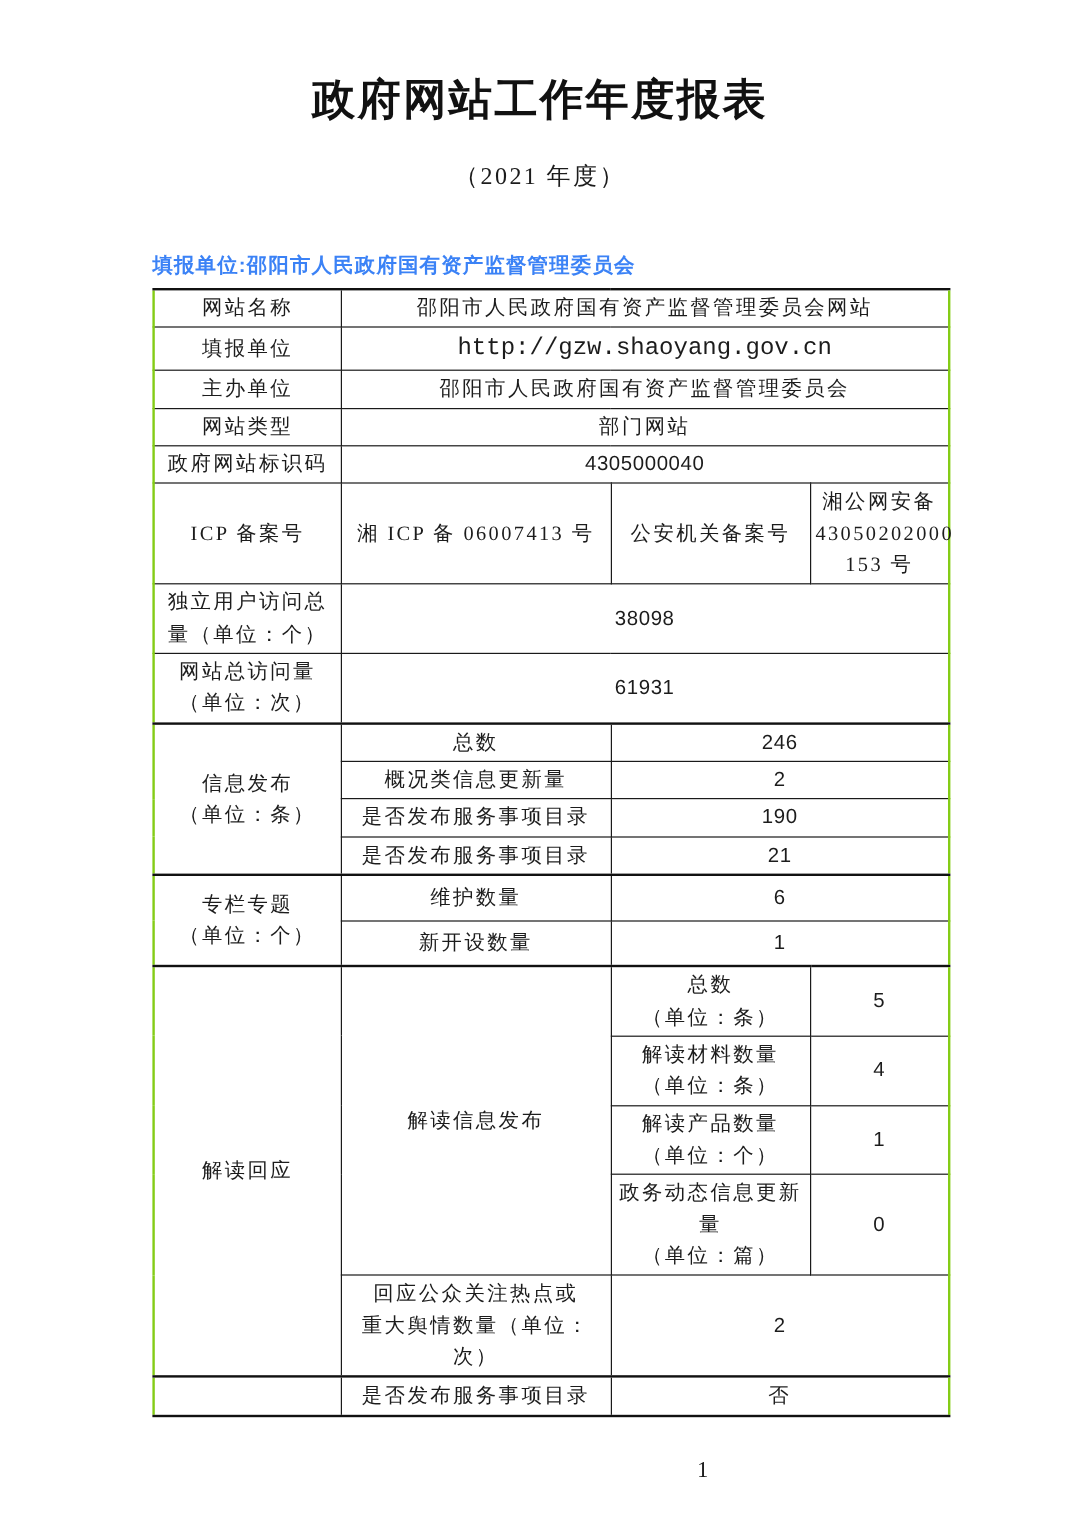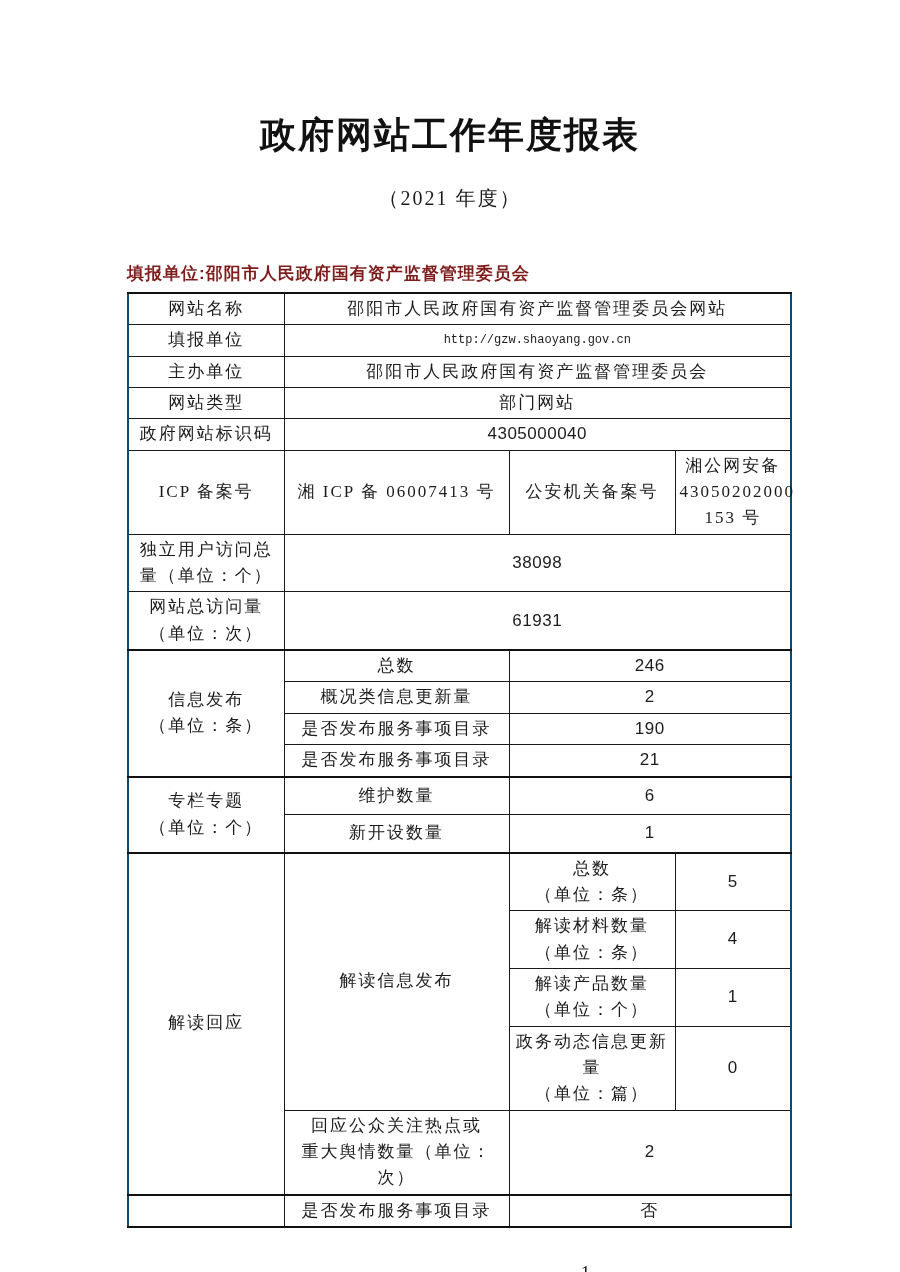--- a/index.html
+++ b/index.html
@@ -8,21 +8,21 @@
     width: 900px;
     height: 1272px;
     font-family: "Liberation Serif", "DejaVu Serif", serif;
     color: #1c1c1c;
     position: relative;
     overflow: hidden;
   }
   .page {
     width: 900px;
     height: 939px;
-    padding-top: 112px;
+    padding-top: 60px;
   }
   .doc-title {
     text-align: center;
     font-family: "Liberation Sans", "DejaVu Sans", sans-serif;
     font-weight: 700;
     font-size: 36px;
     letter-spacing: 2px;
     line-height: 1.25;
     color: #111;
   }
@@ -37,46 +37,46 @@
     width: 663px;
     margin-left: 127px;
     margin-top: 50px;
   }
   .reporting-unit {
     font-family: "Liberation Sans", "DejaVu Sans", sans-serif;
     font-weight: 700;
     font-size: 17px;
     letter-spacing: 1px;
     margin-bottom: 7px;
-    color: #7f1d1d;
+    color: #3b82f6;
   }
   table.report {
     border-collapse: collapse;
     table-layout: fixed;
     width: 663px;
     font-size: 17px;
   }
   table.report td {
     border: 1px solid #1a1a1a;
     text-align: center;
     vertical-align: middle;
     letter-spacing: 2px;
     line-height: 1.55;
     padding: 2px 4px;
     color: #1c1c1c;
   }
   
-  table.report { border: 2px solid #0c4a6e; }
+  table.report { border: 2px solid #84cc16; }
   table.report tr.sec td { border-top: 2px solid #111; }
   table.report tr:first-child td { border-top: 2px solid #111; }
   table.report tr.last td { border-bottom: 2px solid #111; }
 
   .preline { white-space: pre-line; }
   .num { letter-spacing: 0.5px !important; font-family: Liberation Sans, sans-serif; }
-  .mono { font-family: "Liberation Mono", "DejaVu Sans Mono", monospace; letter-spacing: 0 !important; font-size: 12px; }
+  .mono { font-family: "Liberation Mono", "DejaVu Sans Mono", monospace; letter-spacing: 0 !important; font-size: 20px; }
 
   .r31  td { height: 31px; }
   .r80  td { height: 80px; }
   .r57  td { height: 57px; }
   .r50  td { height: 50px; }
   .r38  td { height: 38px; }
   .r76  td { height: 76px; }
   .r32  td { height: 32px; }
 
   .page-number {

